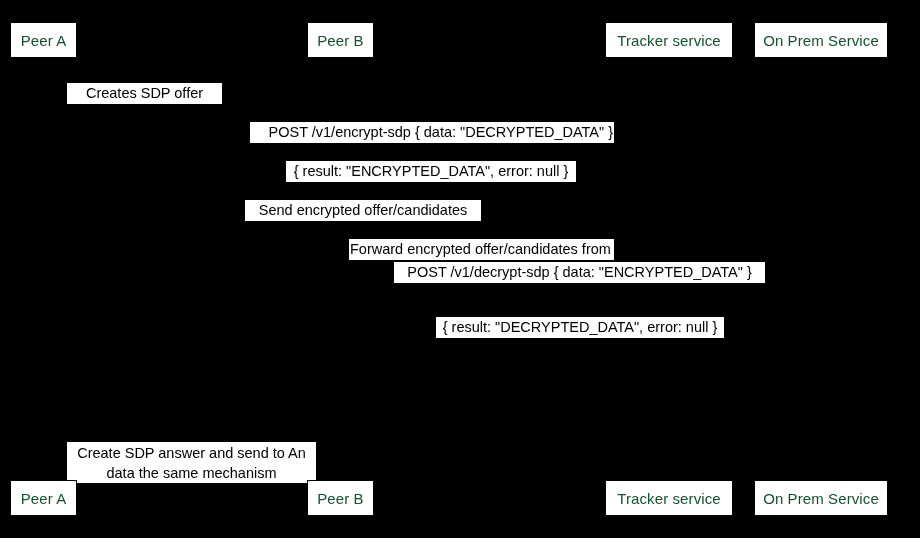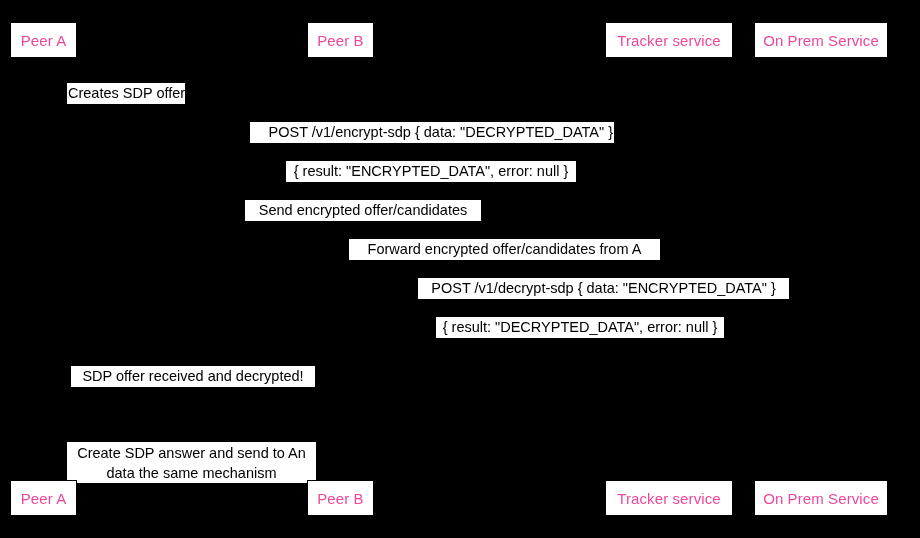--- a/index.html
+++ b/index.html
@@ -19,21 +19,21 @@
     position: relative;
     width: 920px;
     height: 538px;
     background: #000000;
   }
   
   .participant {
     position: absolute;
     box-sizing: border-box;
     background: #ffffff;
-    color: #ec4899;
+    color: #14532d;
     border: 1px solid #000000;
     font-size: 15px;
     line-height: 1;
     display: flex;
     align-items: center;
     justify-content: center;
     white-space: nowrap;
     letter-spacing: 0.1px;
   }
   
@@ -89,35 +89,34 @@
   <div class="arrow" style="left:43px; top:222px; width:626px;"></div>
   <div class="arrow" style="left:340px; top:261px; width:329px;"></div>
   <div class="arrow" style="left:340px; top:300px; width:481px;"></div>
   <div class="arrow dashed" style="left:340px; top:339px; width:481px;"></div>
 
   <div class="participant" style="left:10px; top:22px; width:67px; height:36px;">Peer A</div>
   <div class="participant" style="left:307px; top:22px; width:67px; height:36px;">Peer B</div>
   <div class="participant" style="left:605px; top:22px; width:128px; height:36px;">Tracker service</div>
   <div class="participant" style="left:754px; top:22px; width:134px; height:36px;">On Prem Service</div>
 
-  <div class="msg-label" style="left:67px; top:83px; width:118px; height:21px;">Creates SDP offer</div>
+  <div class="msg-label" style="left:67px; top:83px; width:155px; height:21px;">Creates SDP offer</div>
 
   <div class="msg-label" style="left:250px; top:122px; width:364px; height:21px;text-align:right;">POST /v1/encrypt-sdp { data: "DECRYPTED_DATA" }</div>
 
   <div class="msg-label" style="left:286px; top:161px; width:290px; height:21px;">{ result: "ENCRYPTED_DATA", error: null }</div>
 
   <div class="msg-label" style="left:237px; top:200px; width:236px; height:21px;margin-left:8px;">Send encrypted offer/candidates</div>
 
-  <div class="msg-label" style="left:349px; top:239px; width:311px; height:21px;">Forward encrypted offer/candidates from A</div>
+  <div class="msg-label" style="left:349px; top:239px; width:265px; height:21px;">Forward encrypted offer/candidates from A</div>
 
-  <div class="msg-label" style="left:394px; top:278px; width:371px; height:21px;margin-left:24px;">POST /v1/decrypt-sdp { data: "ENCRYPTED_DATA" }</div>
+  <div class="msg-label" style="left:394px; top:262px; width:371px; height:21px;">POST /v1/decrypt-sdp { data: "ENCRYPTED_DATA" }</div>
 
   <div class="msg-label" style="left:436px; top:317px; width:288px; height:21px;">{ result: "DECRYPTED_DATA", error: null }</div>
 
-  <div class="msg-label" style="left:71px; top:366px; width:244px; height:21px;">SDP offer received and decrypted!</div>
 
   <div class="msg-label two-line" style="left:67px; top:414px; width:249px; height:41px;margin-top:28px;">
     <span class="msg-line">Create SDP answer and send to An</span>
     <span class="msg-line">data the same mechanism</span>
   </div>
 
   <div class="participant" style="left:10px; top:480px; width:67px; height:36px;">Peer A</div>
   <div class="participant" style="left:307px; top:480px; width:67px; height:36px;">Peer B</div>
   <div class="participant" style="left:605px; top:480px; width:128px; height:36px;">Tracker service</div>
   <div class="participant" style="left:754px; top:480px; width:134px; height:36px;">On Prem Service</div>

